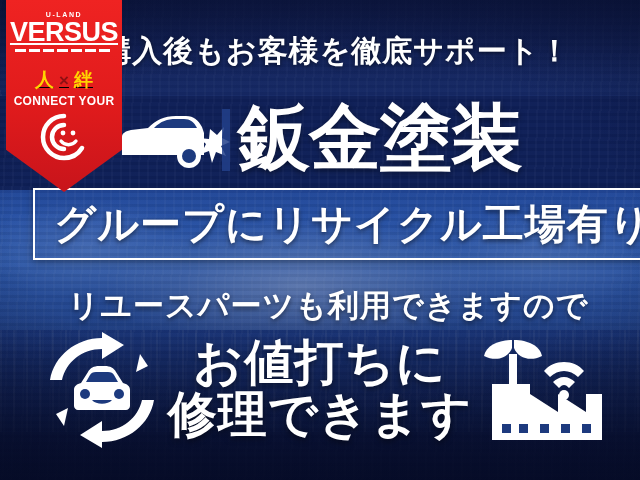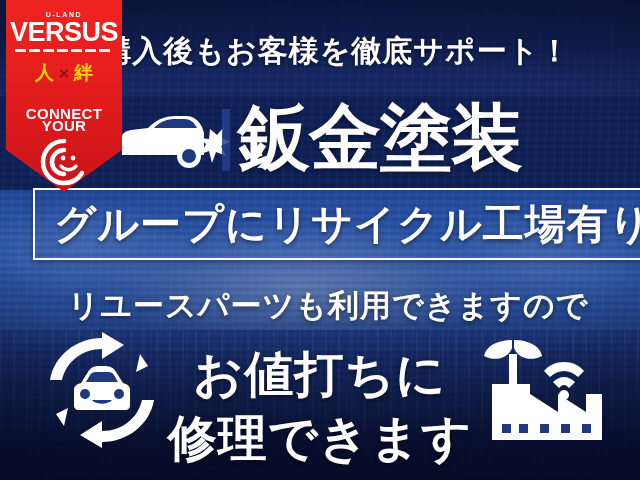--- a/index.html
+++ b/index.html
@@ -95,51 +95,50 @@
     left:0;right:0;top:285px;text-align:center;font-size:31px;letter-spacing:1px;
     text-shadow:0 2px 5px rgba(0,0,0,.5);
     padding-left:16px;
   }
   #bottom-block{
     position:absolute;left:0;right:0;top:336px;text-align:center;
   }
   #bottom-l1,#bottom-l2{
     font-size:49px;font-weight:900;color:#fff;line-height:52px;letter-spacing:1px;
     text-shadow:0 2px 6px rgba(0,0,0,.5);
-    margin-top:12px;
   }
 
   
   #crash-icon{width:112px;height:62px;flex:0 0 auto;margin-right:2px;margin-top:6px;}
   #recycle-car-icon{position:absolute;left:44px;top:332px;width:116px;height:116px;}
   #eco-factory-icon{position:absolute;left:478px;top:332px;width:132px;height:116px;}
 
   
   #logo-ribbon{
     position:absolute;left:6px;top:0;width:116px;height:192px;
     background:linear-gradient(180deg,#ef2322 0%,#e01b1c 55%,#c8141b 100%);
     clip-path:polygon(0 0,100% 0,100% 78%,50% 100%,0 78%);
     box-shadow:2px 2px 7px rgba(0,0,0,.45);
     text-align:center;
   }
   #logo-uland{
     margin-top:11px;font-size:7px;font-weight:700;color:#fff;letter-spacing:1.6px;
   }
   #logo-versus{
     margin-top:1px;font-size:27px;font-weight:900;color:#fff;letter-spacing:-.5px;
-    line-height:27px;font-style:normal;
+    line-height:27px;font-style:normal;text-decoration:underline;
   }
   .logo-rule{height:3px;background:#fff;margin:3px 9px 0 9px;
     -webkit-mask-image:repeating-linear-gradient(90deg,#000 0 11px,transparent 11px 14px);
             mask-image:repeating-linear-gradient(90deg,#000 0 11px,transparent 11px 14px);}
   #logo-kana{margin-top:2px;font-size:13px;font-weight:900;color:#fff;letter-spacing:.5px;}
-  #logo-kizuna{margin-top:7px;font-size:19px;font-weight:900;line-height:28px;}
+  #logo-kizuna{margin-top:18px;font-size:19px;font-weight:900;line-height:20px;text-decoration:underline;}
   #logo-kizuna .y{color:#ffd400;}
   #logo-kizuna .x{color:#8e1013;margin:0 5px;font-size:17px;}
-  #logo-connect{margin-top:20px;font-size:15px;font-weight:700;color:#fff;line-height:12px;letter-spacing:.3px;}
+  #logo-connect{margin-top:4px;font-size:12px;font-weight:700;color:#fff;line-height:12px;letter-spacing:.3px;}
   #logo-emblem{margin-top:5px;}
 </style>
 </head>
 <body>
 
 <div id="stage">
 
   <div class="bg bg-base"></div>
   <div class="bg bg-top"></div>
   <div class="bg bg-mid1"></div>

